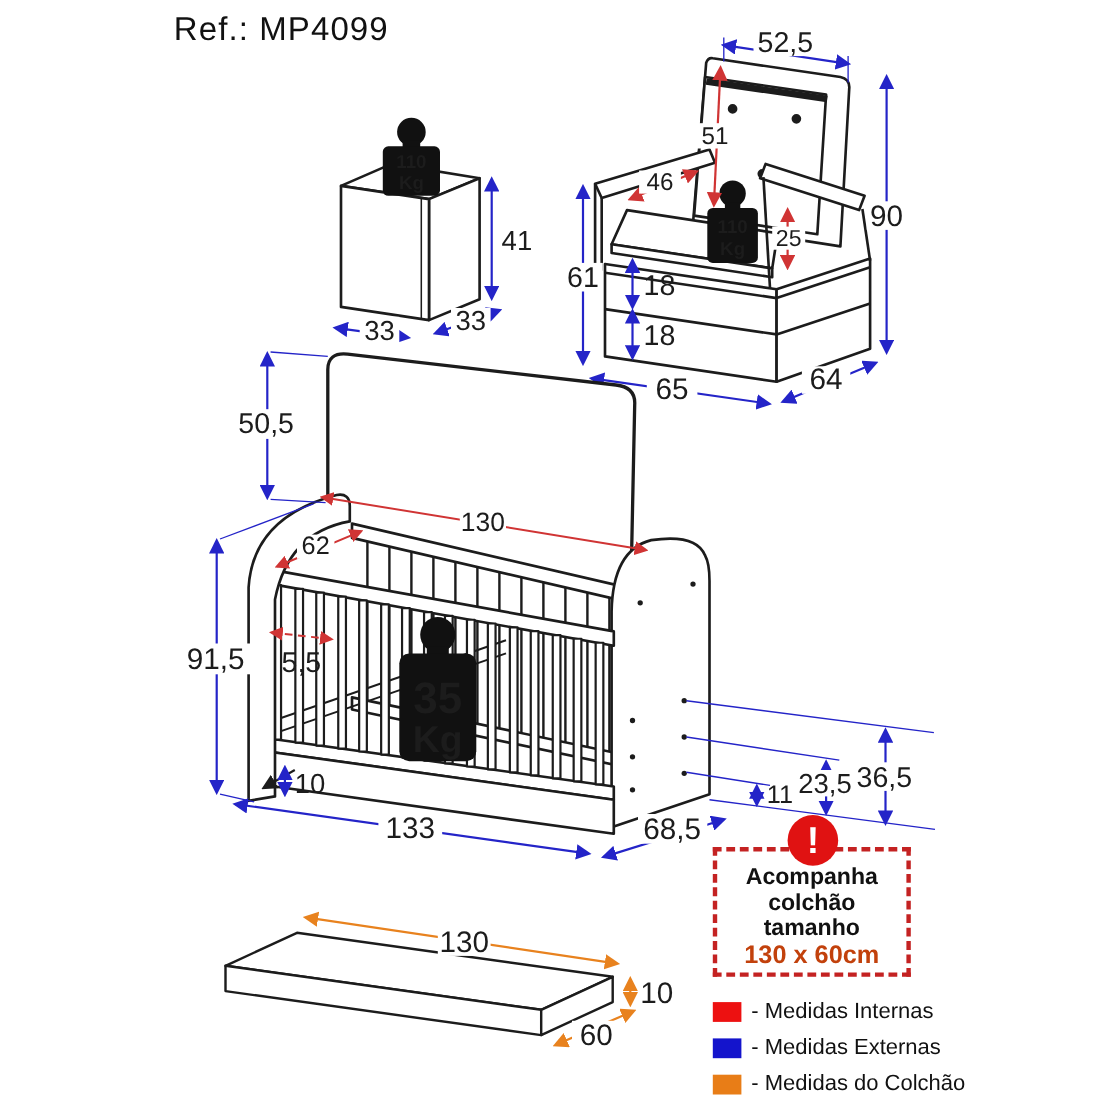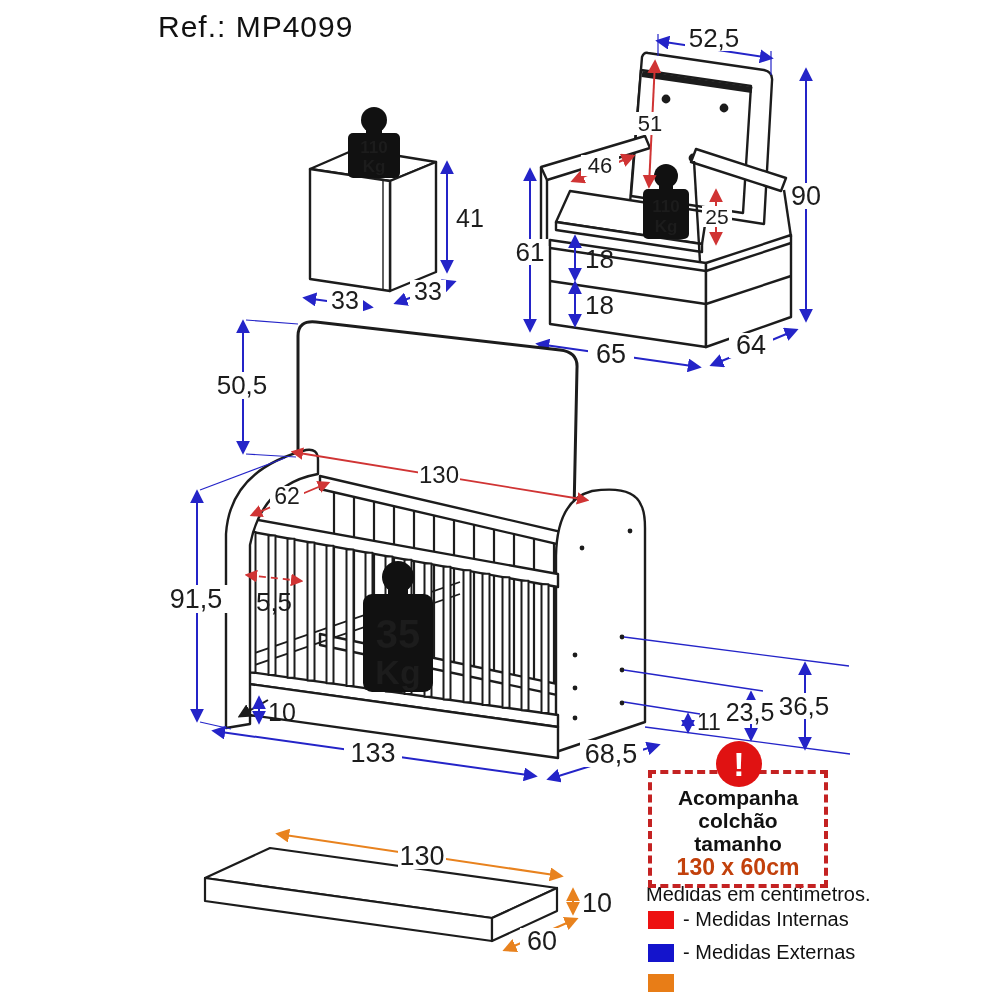--- a/index.html
+++ b/index.html
@@ -290,27 +290,27 @@
     <span>!</span>
   </div>
 
   <div class="note-box">
     <div class="note-line">Acompanha</div>
     <div class="note-line">colchão</div>
     <div class="note-line">tamanho</div>
     <div class="note-size">130 x 60cm</div>
   </div>
 
-  <div class="units">Medidas em centímetros.</div>
 
   <div class="leg-row" style="top:941px;">
     <span class="sw sw-blue"></span>
     <span class="leg-label">- Medidas Externas</span>
   </div>
   <div class="leg-row" style="top:908px;">
     <span class="sw sw-red"></span>
     <span class="leg-label">- Medidas Internas</span>
   </div>
   <div class="leg-row" style="top:974px;">
     <span class="sw sw-orange"></span>
+    <span class="leg-label">- Medidas do Colchão</span>
   </div>
 
 </div>
 
 </body></html>

